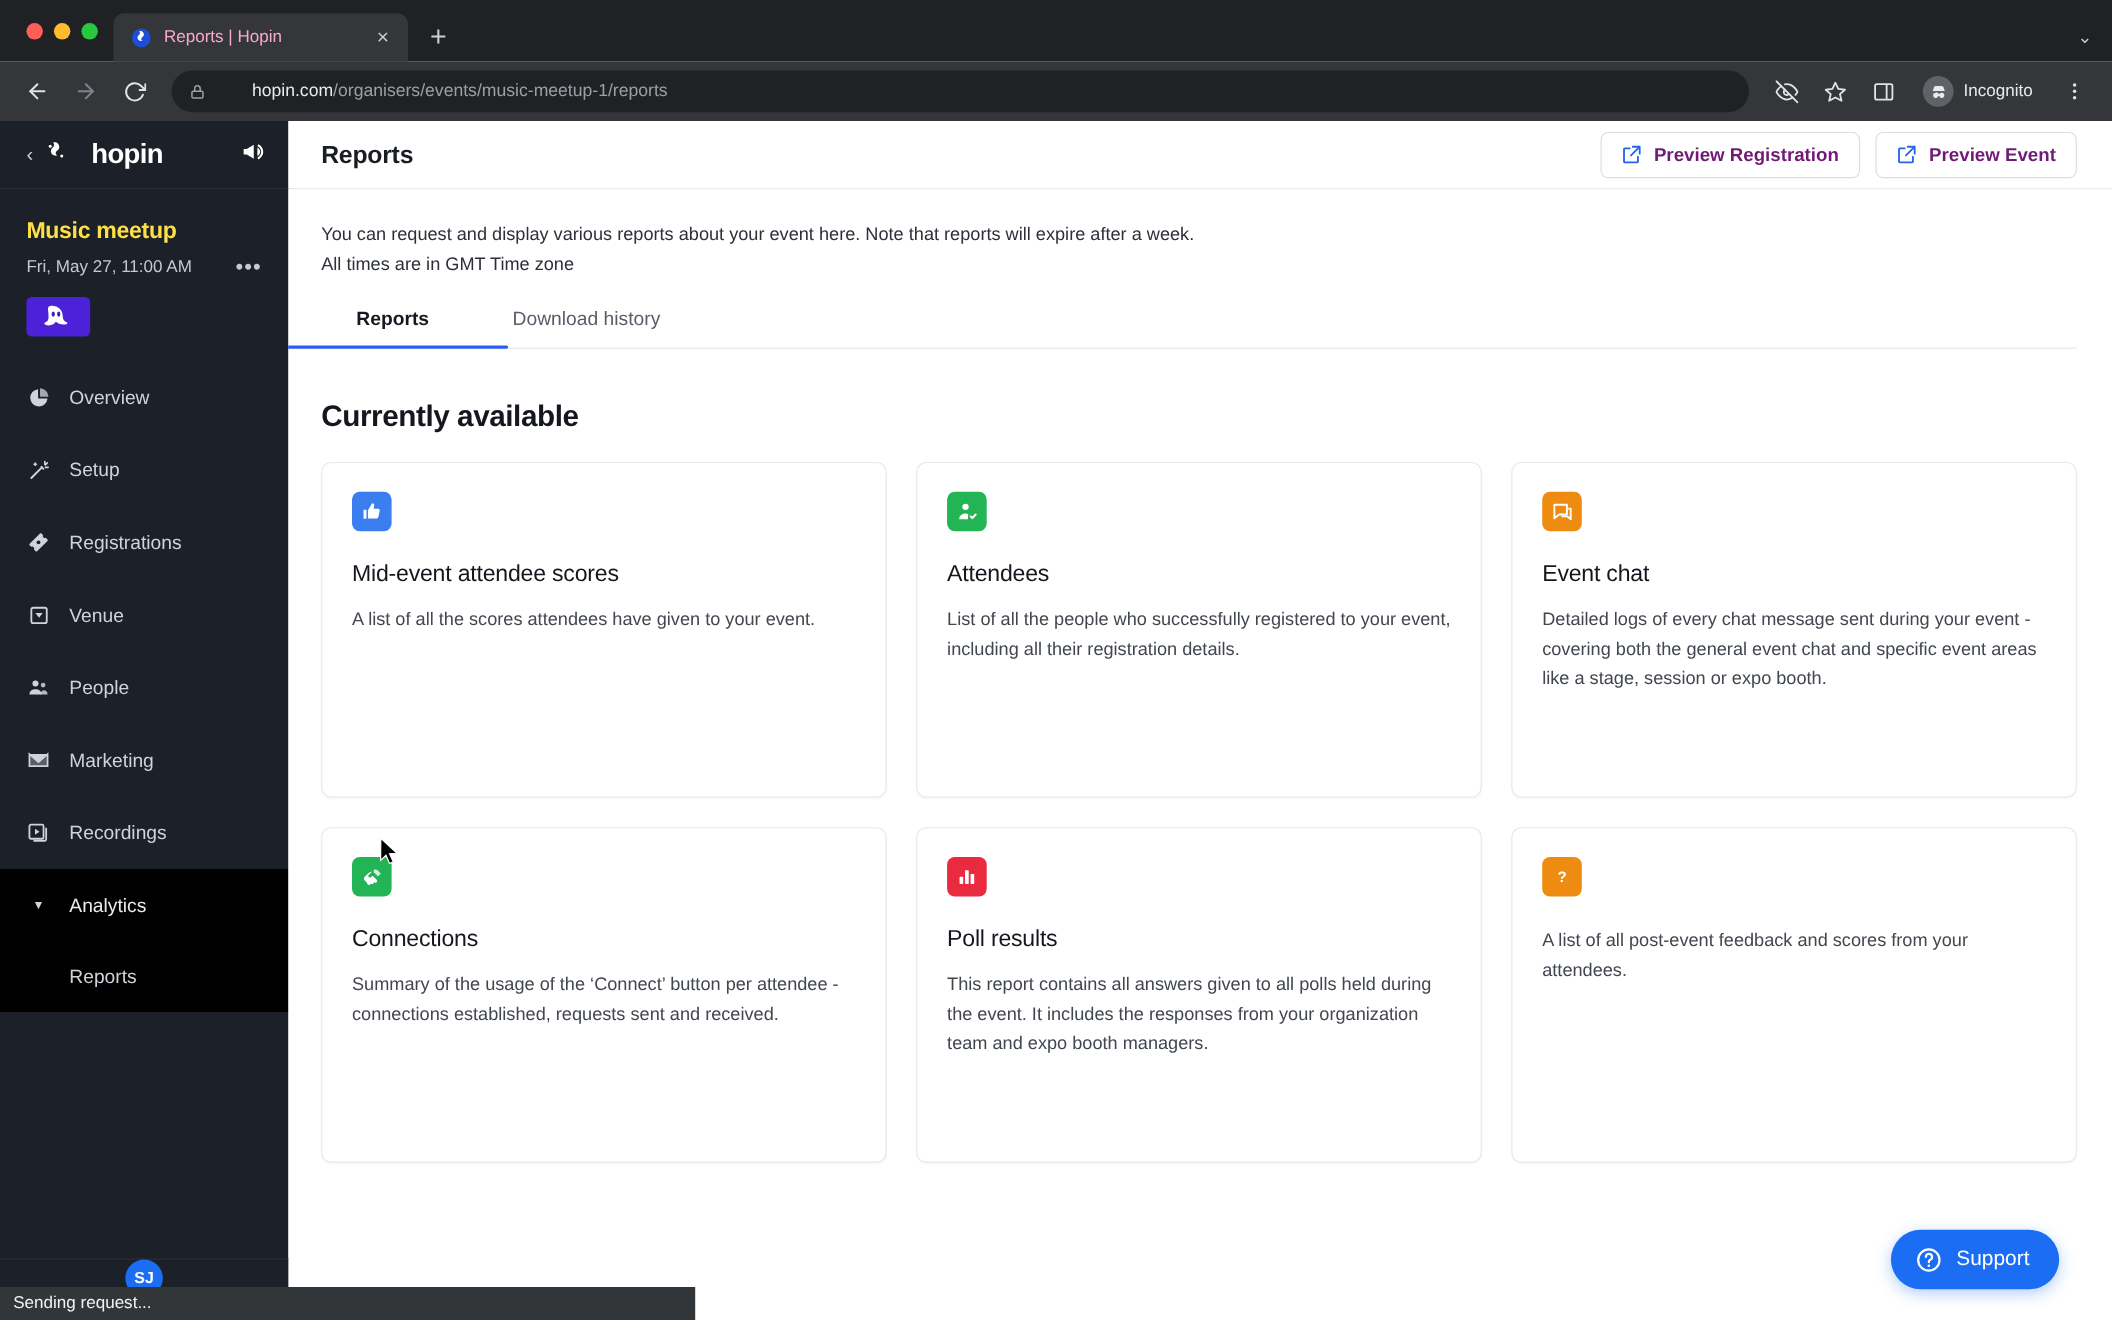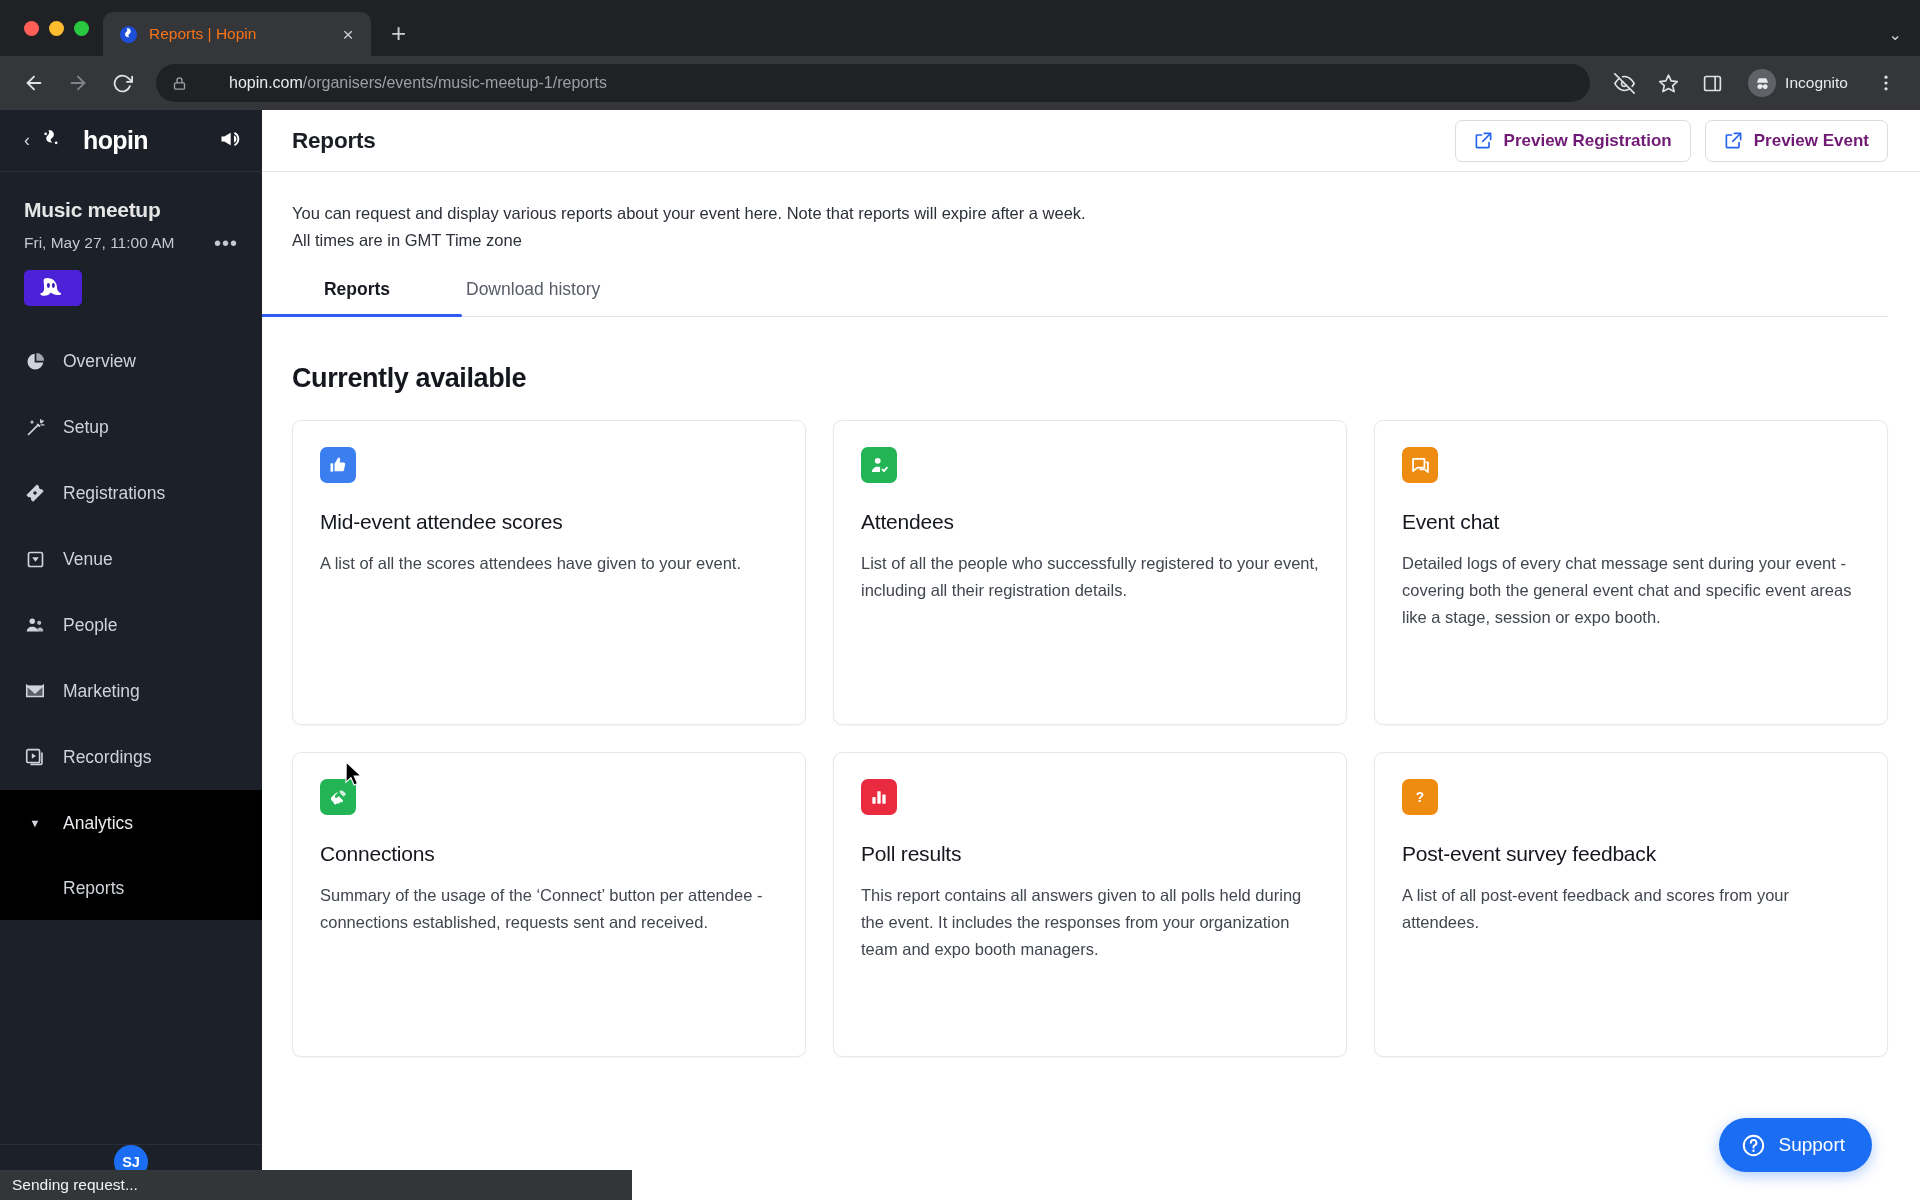--- a/index.html
+++ b/index.html
@@ -20,21 +20,21 @@
   .dot.red { background: #ff5f57; }
   .dot.yellow { background: #febc2e; }
   .dot.green { background: #28c840; }
   .tab {
     display: flex; align-items: center; gap: 11px;
     background: #35363a; height: 44px; width: 268px;
     border-radius: 10px 10px 0 0; padding: 0 12px 0 16px; position: relative;
   }
   .tab-favicon { width: 19px; height: 19px; flex-shrink: 0; }
   .tab-title {
-    color: #f97316; font-size: 15.5px; flex: 1;
+    color: #f9a8d4; font-size: 15.5px; flex: 1;
     white-space: nowrap; overflow: hidden; text-overflow: ellipsis;
   }
   .tab-close { color: #c9ccd1; font-size: 19px; line-height: 1; width: 22px; text-align: center; }
   .newtab { color: #c9ccd1; font-size: 26px; line-height: 1; padding: 0 16px 10px 20px; font-weight: 300; }
   .tabstrip-right { position: absolute; right: 18px; bottom: 12px; color: #c9ccd1; font-size: 16px; }
 
   .omnibar {
     height: 54px; background: #35363a; display: flex; align-items: center;
     padding: 0 14px; gap: 4px; flex-shrink: 0;
   }
@@ -73,21 +73,21 @@
   .sb-top {
     height: 62px; display: flex; align-items: center; padding: 0 20px 0 24px;
     border-bottom: 1px solid #2a2f38; gap: 10px;
   }
   .sb-back { color: #cfd3da; font-size: 18px; font-weight: 300; }
   .sb-logo { display: flex; align-items: center; gap: 21px; flex: 1; }
   .sb-logo-text { color: #fff; font-size: 25px; font-weight: 700; letter-spacing: -0.6px; }
   .sb-megaphone { color: #fff; }
 
   .sb-event { padding: 26px 24px 0 24px; }
-  .sb-event-name { color: #e5e5e5; font-size: 21px; font-weight: 700; letter-spacing: -0.3px; }
+  .sb-event-name { color: #fde047; font-size: 21px; font-weight: 700; letter-spacing: -0.3px; }
   .sb-event-row { display: flex; align-items: center; justify-content: space-between; margin-top: 12px; }
   .sb-event-date { color: #c3c8d1; font-size: 15.5px; }
   .sb-dots { color: #c3c8d1; font-size: 20px; letter-spacing: 1px; line-height: 10px; }
   .sb-thumb {
     width: 58px; height: 36px; border-radius: 5px; margin-top: 18px;
     background: #4b22d8; display: flex; align-items: center; justify-content: center; overflow: hidden;
   }
 
   .sb-nav { margin-top: 22px; flex: 1; overflow: hidden; }
   .nav-item {
@@ -506,21 +506,20 @@
             <div class="card-title">Poll results</div>
             <div class="card-desc">This report contains all answers given to all polls held during the event. It includes the responses from your organization team and expo booth managers.</div>
           </div>
 
           <div class="card">
             <div class="card-icon" style="background:#ee8c12">
               <svg width="22" height="22" viewBox="0 0 24 24">
                   <text x="12" y="17.5" text-anchor="middle" font-family="Liberation Sans, sans-serif" font-size="15" font-weight="700" fill="#fff">?</text>
                 </svg>
             </div>
-            <div class="card-title">Post-event survey feedback</div>
             <div class="card-desc">A list of all post-event feedback and scores from your attendees.</div>
           </div>
 
         </div>
       </div>
     </div>
 
     <div class="support">
       <span style="display:flex">
         <svg width="25" height="25" viewBox="0 0 24 24" fill="none" stroke="#fff" stroke-width="1.9">

